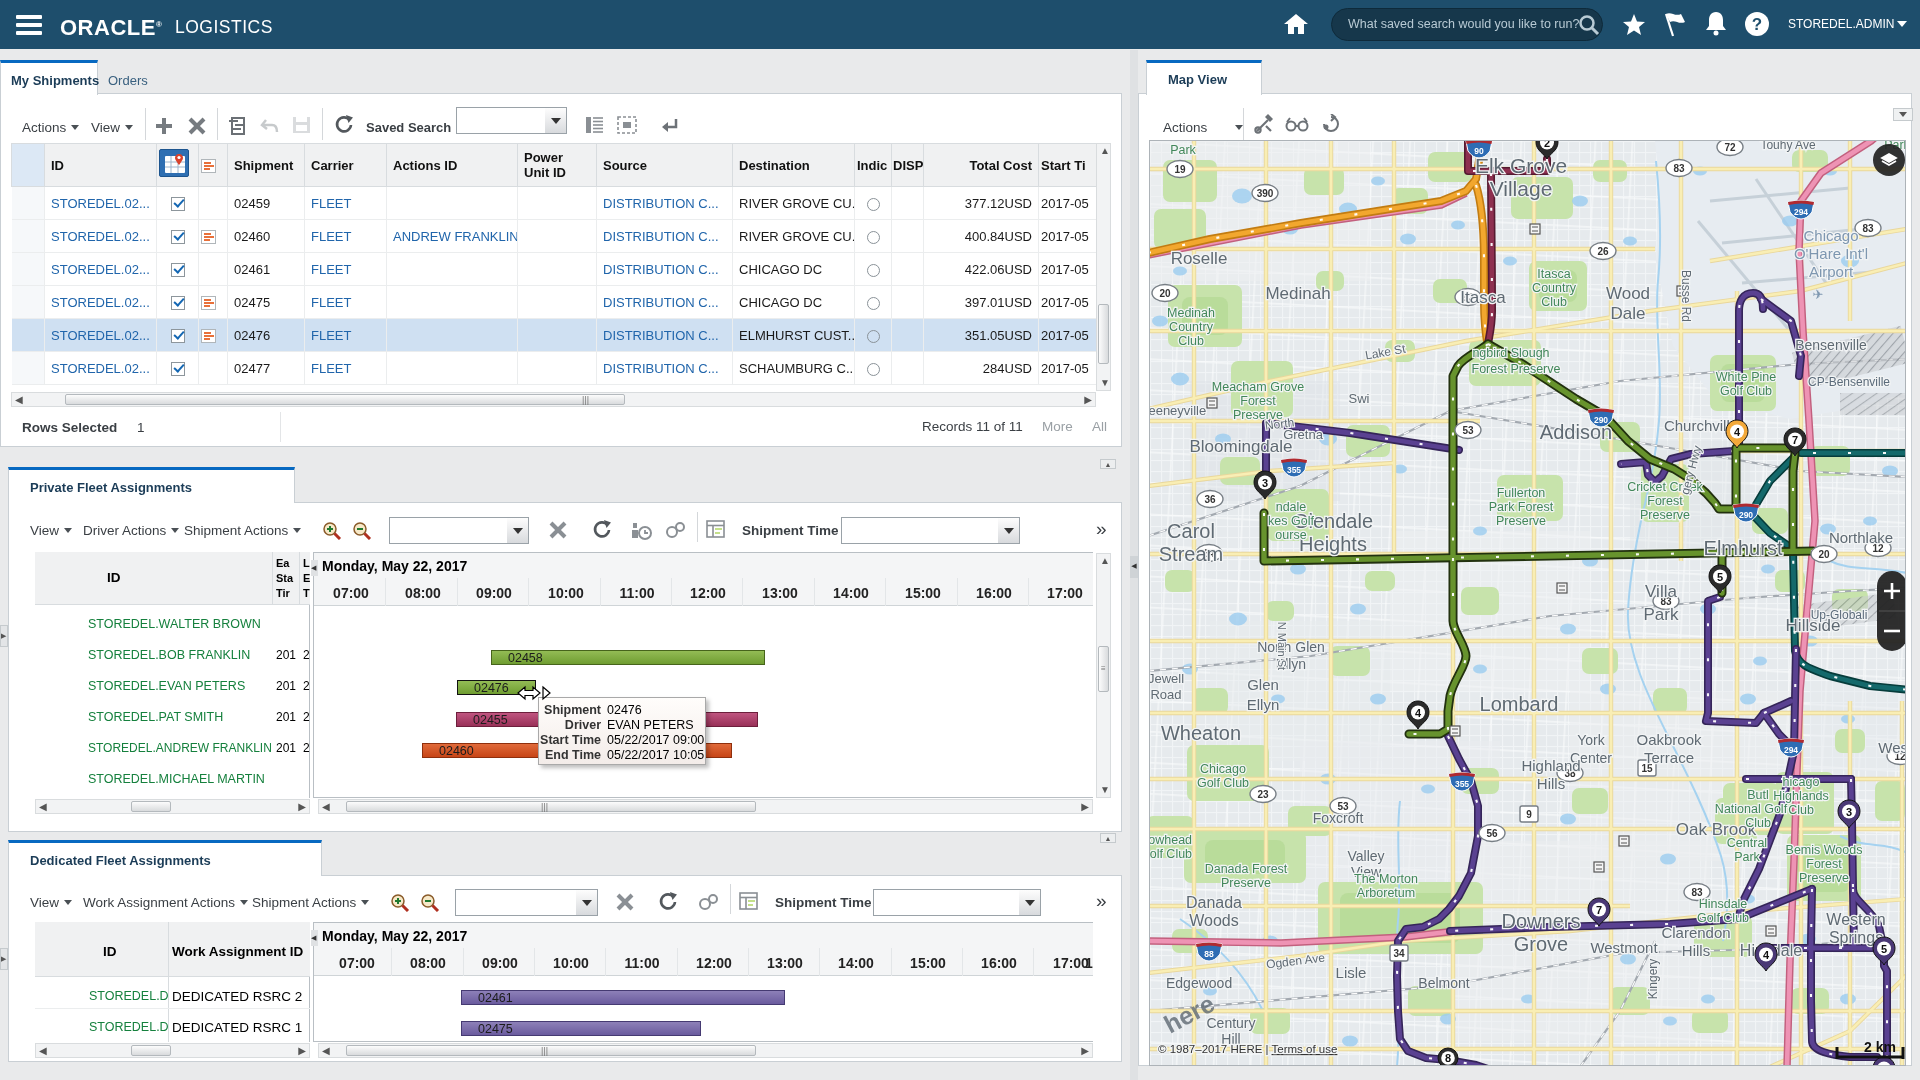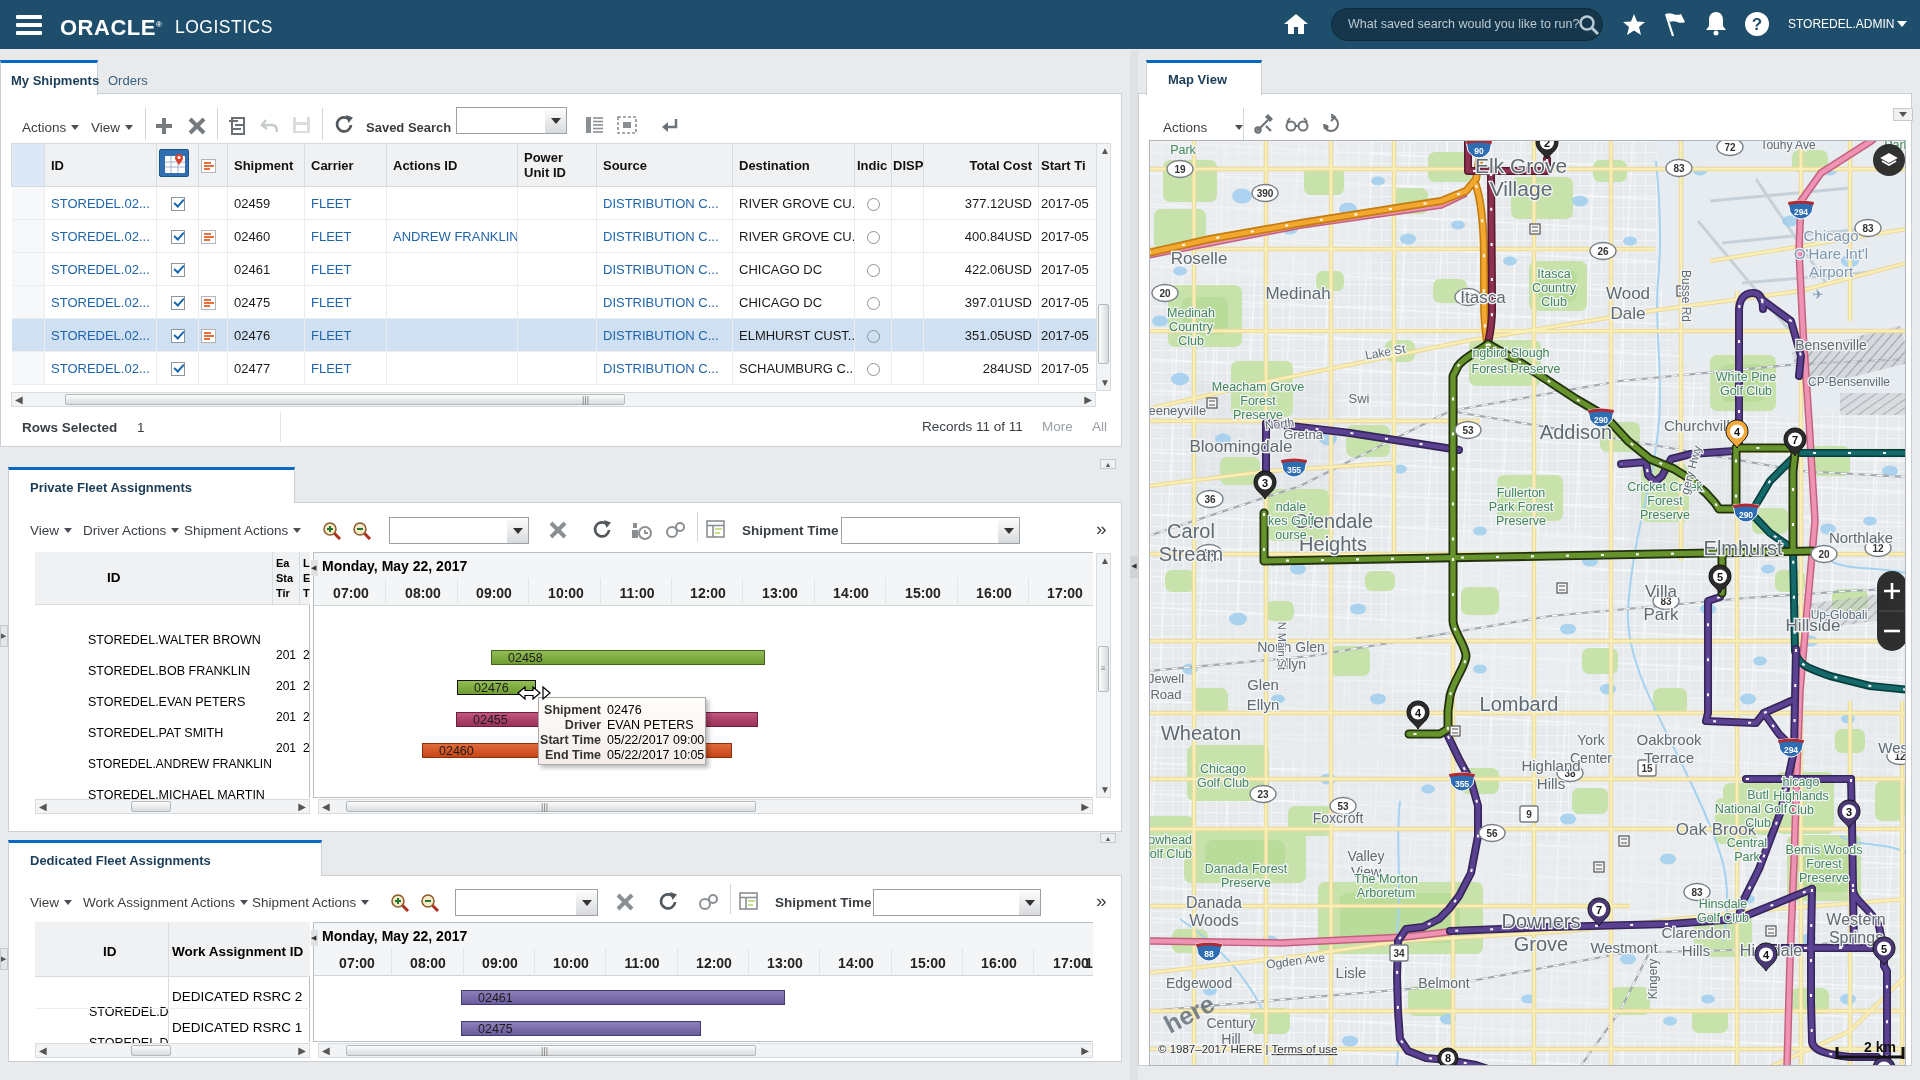--- a/index.html
+++ b/index.html
@@ -41,21 +41,21 @@
 .hsc{position:absolute;height:15px;background:#f2f3f4;border:1px solid #d9dcde;}
 .hsc .thumb{position:absolute;top:1px;height:11px;background:linear-gradient(#fcfcfc,#d9dbdd);border:1px solid #b4b9bd;border-radius:2px;}
 .vsc{position:absolute;width:15px;background:#f2f3f4;border:1px solid #d9dcde;}
 .vsc .thumb{position:absolute;left:1px;width:11px;background:linear-gradient(90deg,#fcfcfc,#d9dbdd);border:1px solid #b4b9bd;border-radius:2px;}
 .arr{position:absolute;font-size:10px;color:#555;line-height:10px;}
 
 .gbar{position:absolute;height:15px;border:1px solid;font-size:12.5px;color:#1c1c1c;line-height:14px;padding-left:16px;}
 .ghead{position:absolute;background:#f4f5f6;border-bottom:1px solid #cfd4d7;}
 .hourlab{position:absolute;top:0;width:72px;text-align:center;font-size:14px;font-weight:bold;color:#222;}
 .gline{position:absolute;width:1px;background:#e3e6e8;}
-.namelk{font-size:12.5px;color:#000000;margin-top:16px;}
+.namelk{font-size:12.5px;color:#15803d;}
 </style></head>
 <body>
 
 <div id="topbar">
   <div class="burger abs" style="left:16px;top:15px;">
       <span></span>
       <span></span>
       <span></span>
     </div>
   <div class="brand">ORACLE<sup>®</sup></div>

